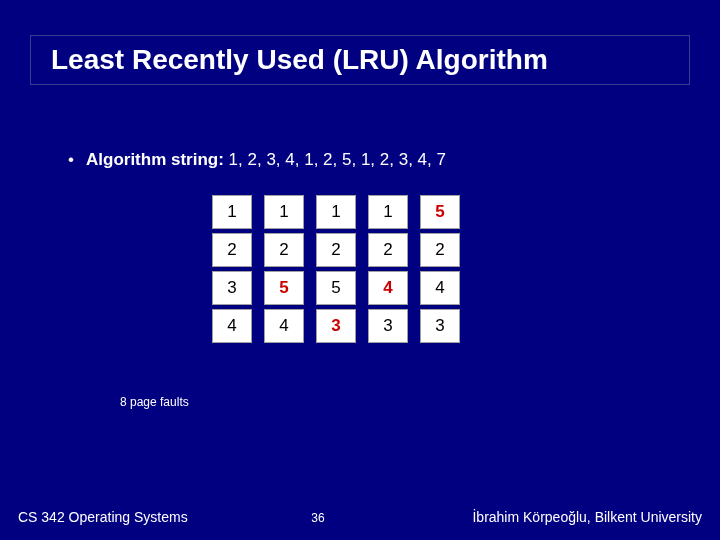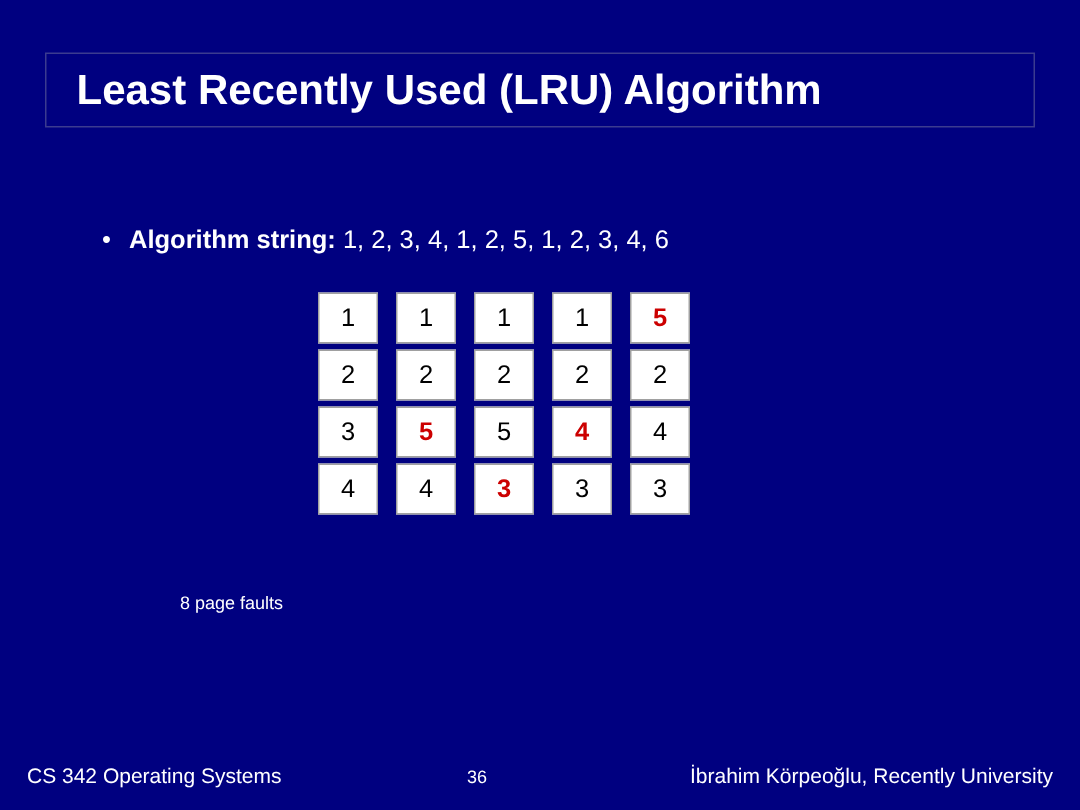--- a/index.html
+++ b/index.html
@@ -116,21 +116,21 @@
 
 <div class="slide">
 
   <div class="title-box">
     <span class="title-text">Least Recently Used (LRU) Algorithm</span>
   </div>
 
   <div class="bullet-row">
     <span class="bullet-dot">•</span>
     <span>
-      <span class="ref-label">Algorithm string:  </span><span class="ref-values">1, 2, 3, 4, 1, 2, 5, 1, 2, 3, 4, 6</span>
+      <span class="ref-label">Algorithm string:  </span><span class="ref-values">1, 2, 3, 4, 1, 2, 5, 1, 2, 3, 4, 7</span>
     </span>
   </div>
 
   <div class="table-wrap" id="table-wrap">
       <div class="col">
         <div class="cell">1</div>
         <div class="cell">2</div>
         <div class="cell">3</div>
         <div class="cell">4</div>
       </div>
@@ -157,17 +157,17 @@
         <div class="cell">2</div>
         <div class="cell">4</div>
         <div class="cell">3</div>
       </div>
     </div>
 
   <div class="faults-text">8 page faults</div>
 
   <div class="footer">
     <span>CS 342 Operating Systems</span>
-    <span>İbrahim Körpeoğlu, Recently University</span>
+    <span>İbrahim Körpeoğlu, Bilkent University</span>
   </div>
   <div class="footer-center">36</div>
 
 </div>
 
 </body></html>

